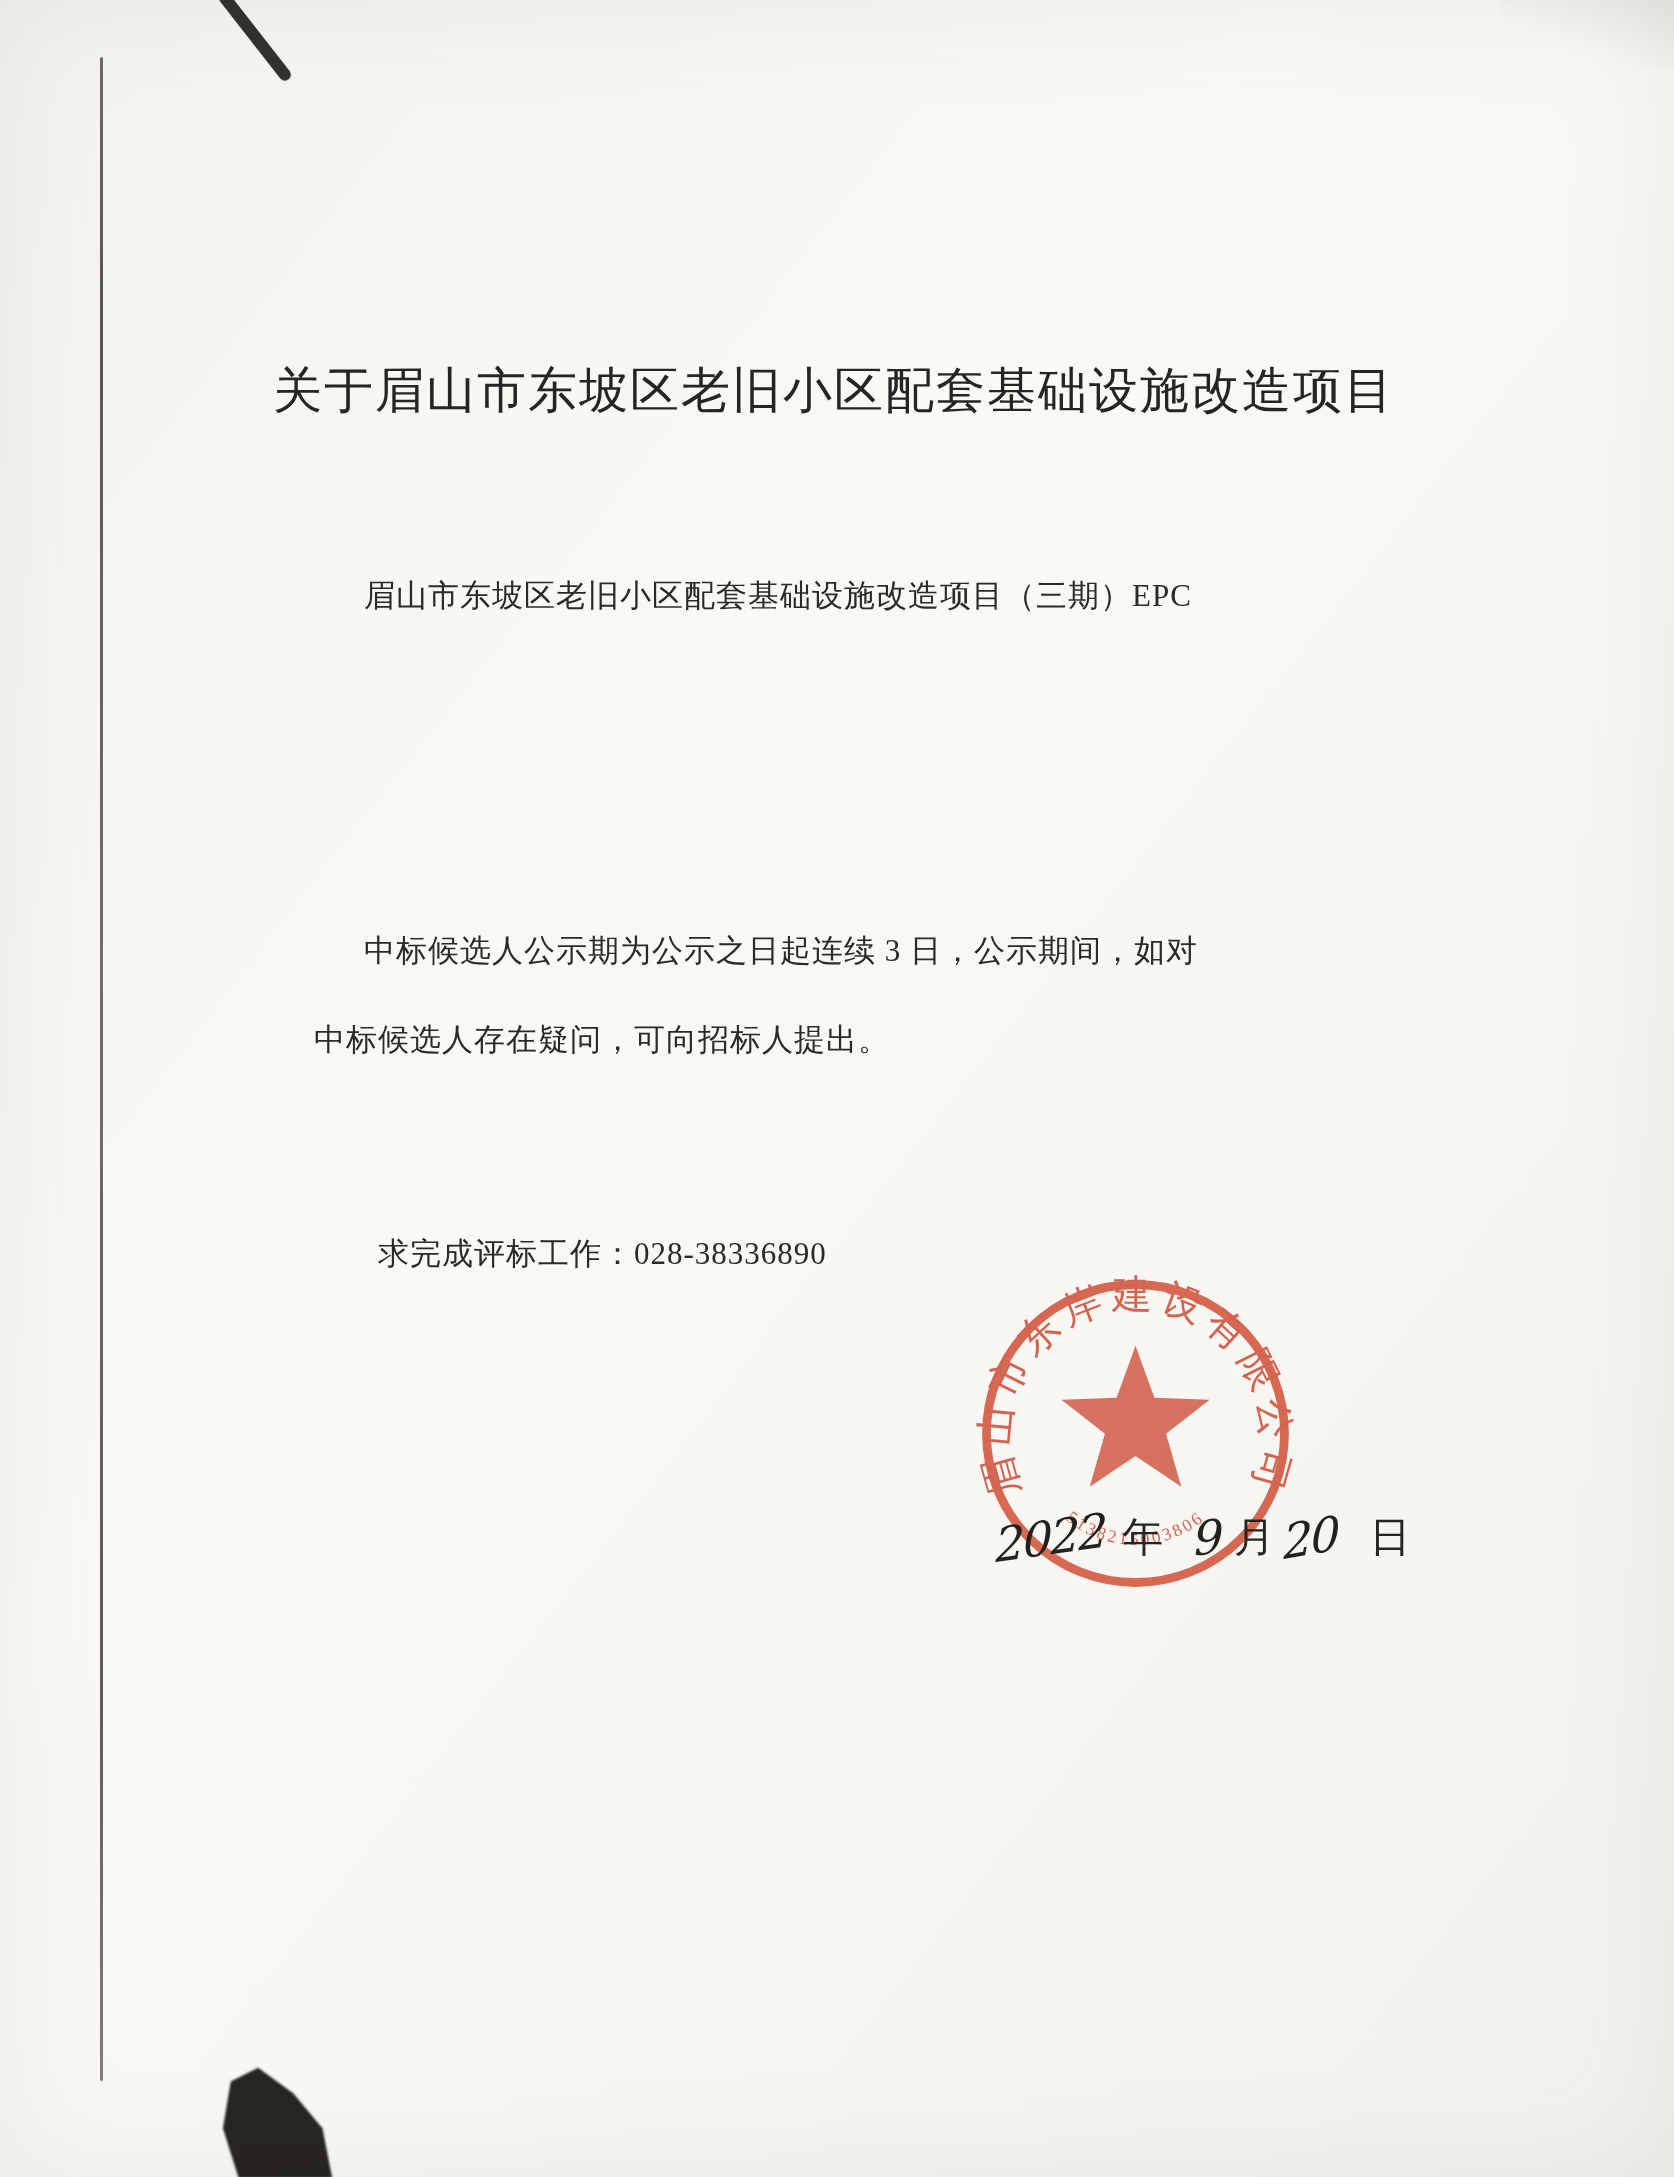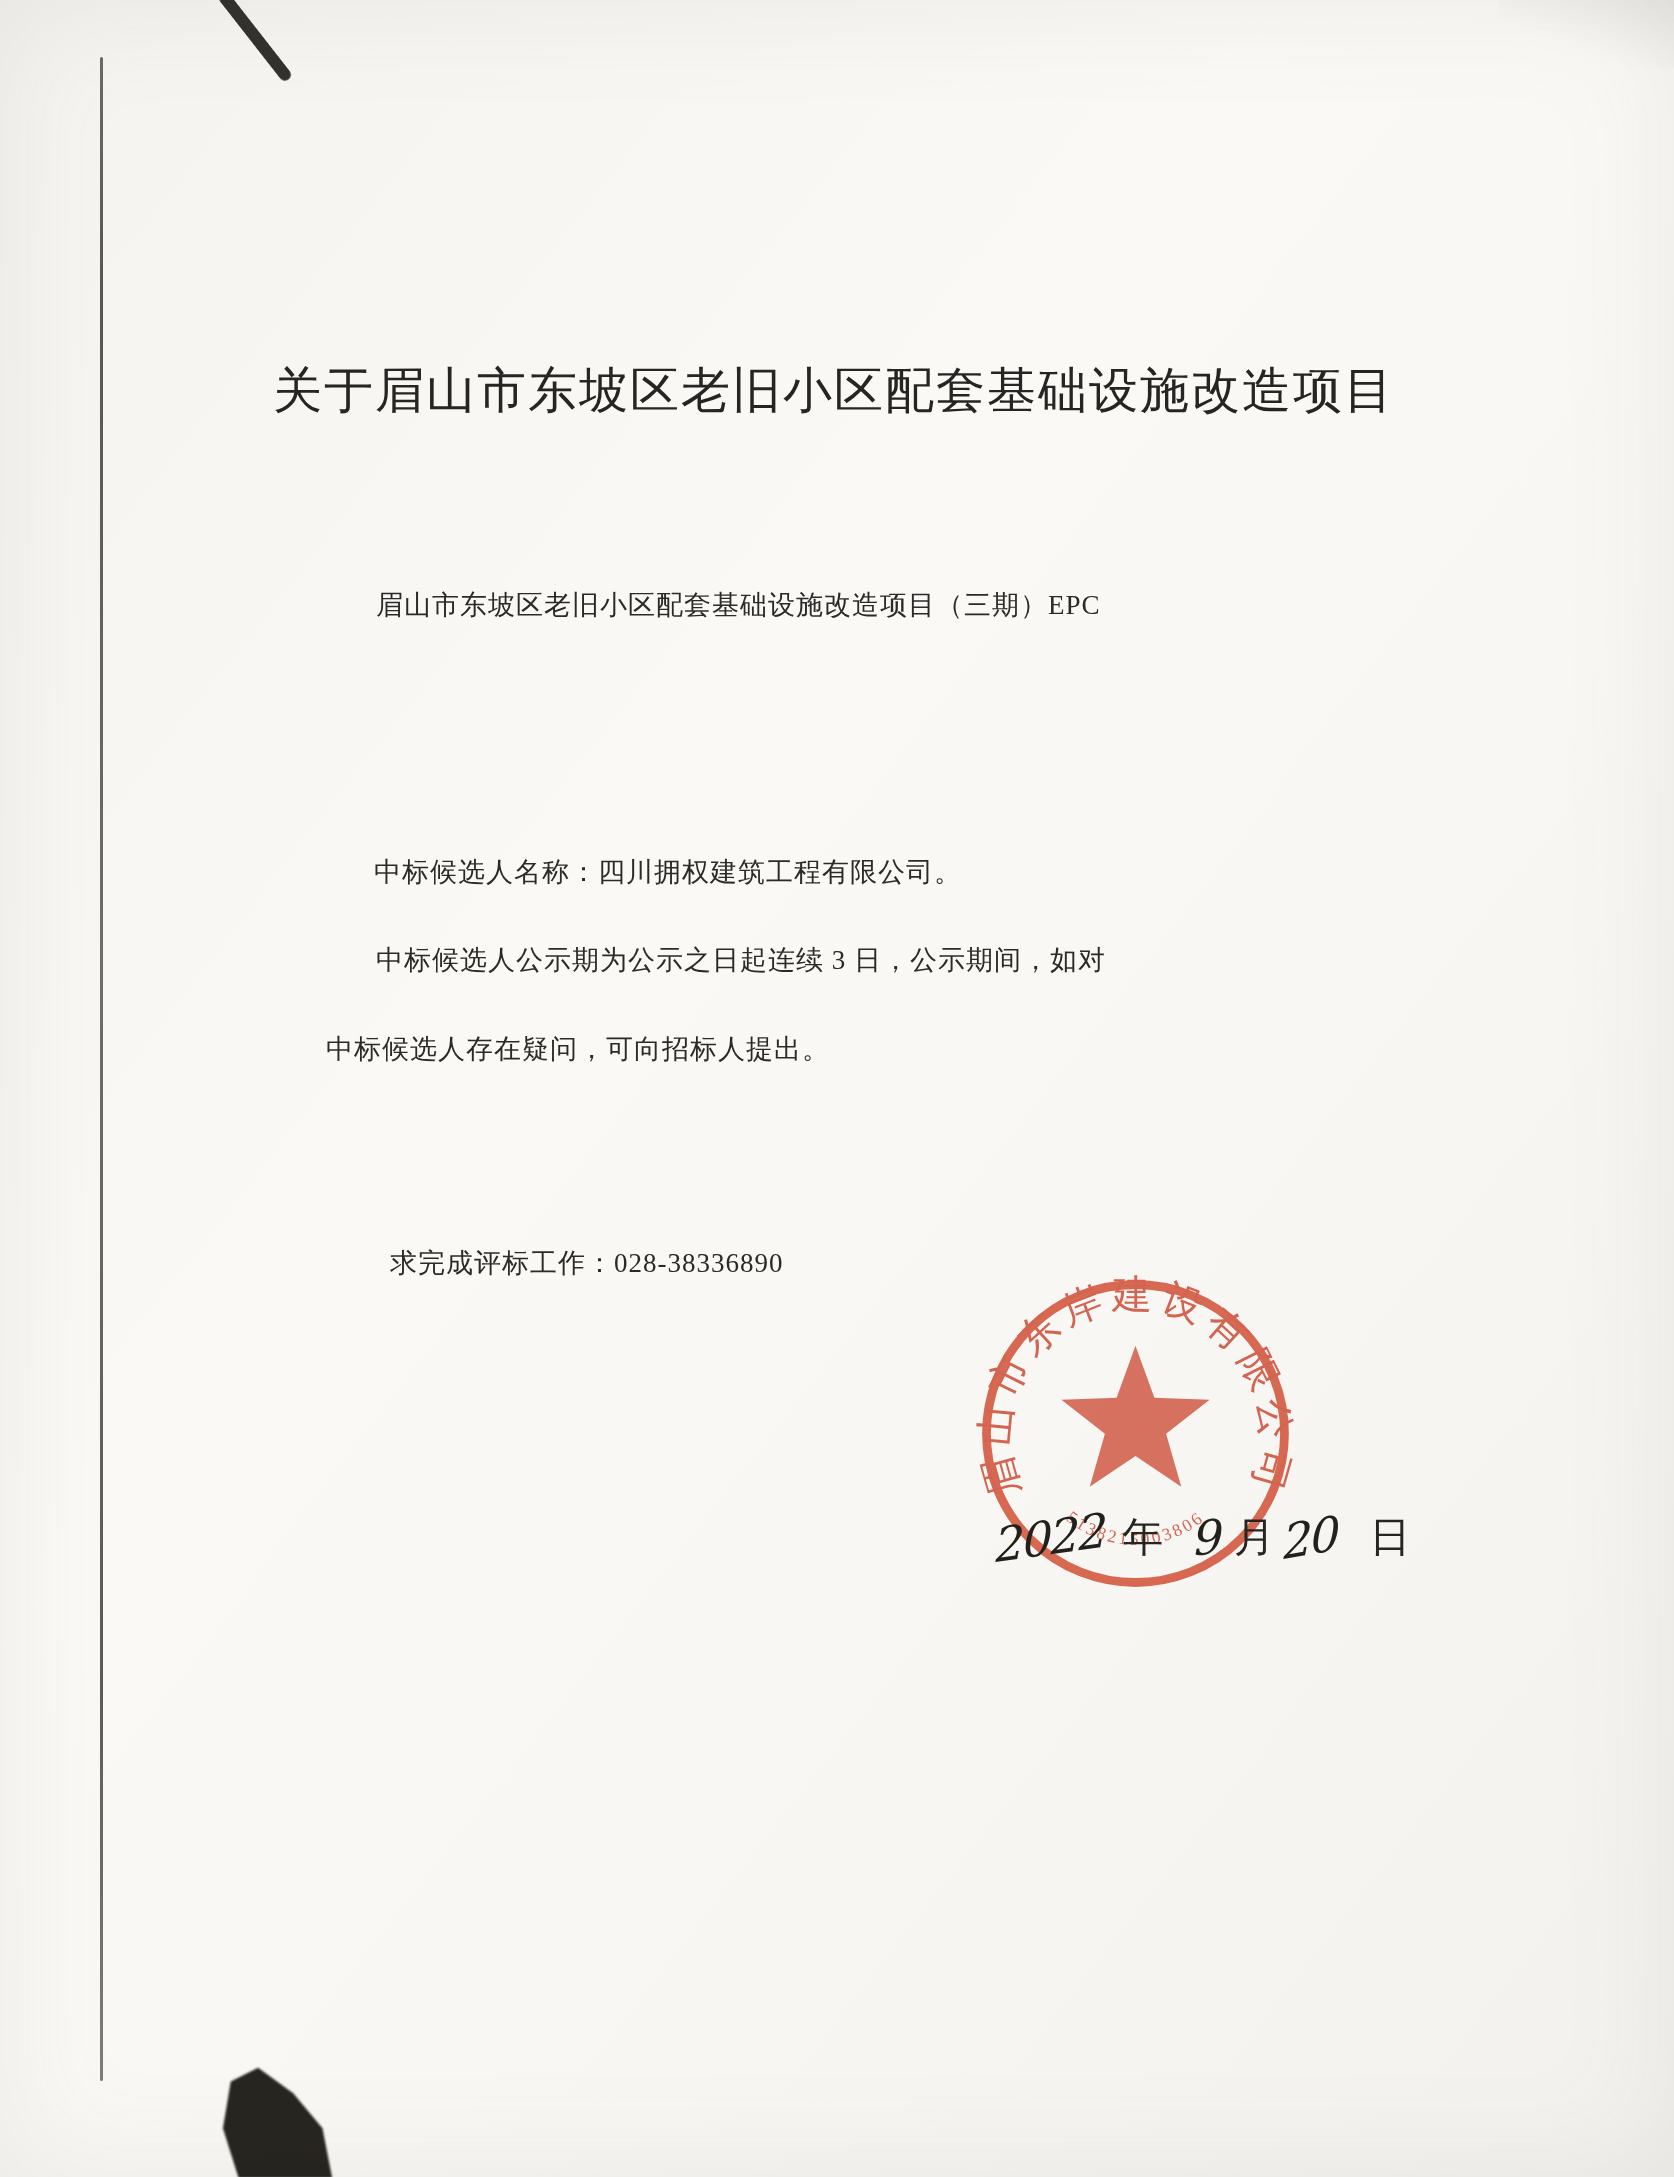--- a/index.html
+++ b/index.html
@@ -30,21 +30,21 @@
     background:linear-gradient(200deg,rgba(90,85,78,.10),rgba(90,85,78,0) 65%);
   }
   
   .title{
     position:absolute;margin:0;font-weight:500;color:#262523;
     font-size:49px;letter-spacing:2px;white-space:nowrap;
   }
   .t1{left:273px;top:343px;margin-top:15px;}
   .t2{left:275px;top:423px;}
   .line{
-    position:absolute;margin:12px;font-size:27px;color:#2b2a28;
+    position:absolute;margin:0;font-size:31px;color:#2b2a28;
     letter-spacing:1px;white-space:nowrap;font-weight:400;
   }
   .bl0{left:364px;top:575px;}
   .bl1{left:308px;top:664px;}
   .bl2{left:316px;top:753px;}
   .bl3{left:362px;top:842px;}
   .bl4{left:364px;top:930px;}
   .bl5{left:314px;top:1019px;}
   .contact{left:378px;top:1233px;}
   .signature{left:758px;top:1416px;z-index:3;}
@@ -75,21 +75,20 @@
   <div class="edge-line"></div>
   <div class="corner-mark"></div>
   <svg class="blob" width="127" height="118" viewBox="0 0 130 121">
     <polygon points="14,22 42,8 78,34 108,70 118,121 22,121 6,70" fill="#17140f" opacity="0.93"></polygon>
   </svg>
   <div class="corner-shade"></div>
 
   <h1 class="title t1">关于眉山市东坡区老旧小区配套基础设施改造项目</h1>
 
   <p class="line bl0">眉山市东坡区老旧小区配套基础设施改造项目（三期）EPC</p>
-  <p class="line bl3">中标候选人名称：四川拥权建筑工程有限公司。</p>
   <p class="line bl4">中标候选人公示期为公示之日起连续 3 日，公示期间，如对</p>
   <p class="line bl5">中标候选人存在疑问，可向招标人提出。</p>
 
   <p class="line contact"><span>求完成评标工作：</span><span>028-38336890</span></p>
 
 
   <div class="dateline">
     <span class="hw year">2022</span>
     <span class="cn">年</span>
     <span class="hw month">9</span>

